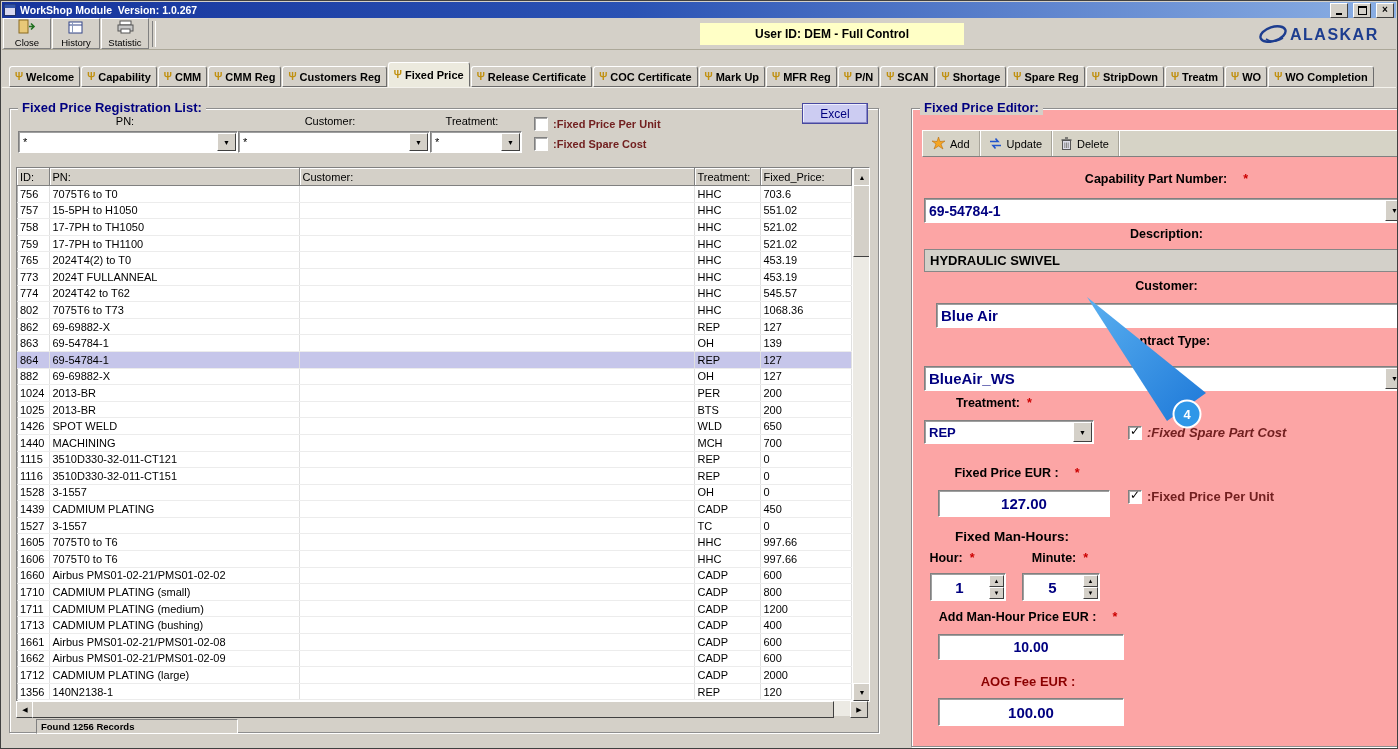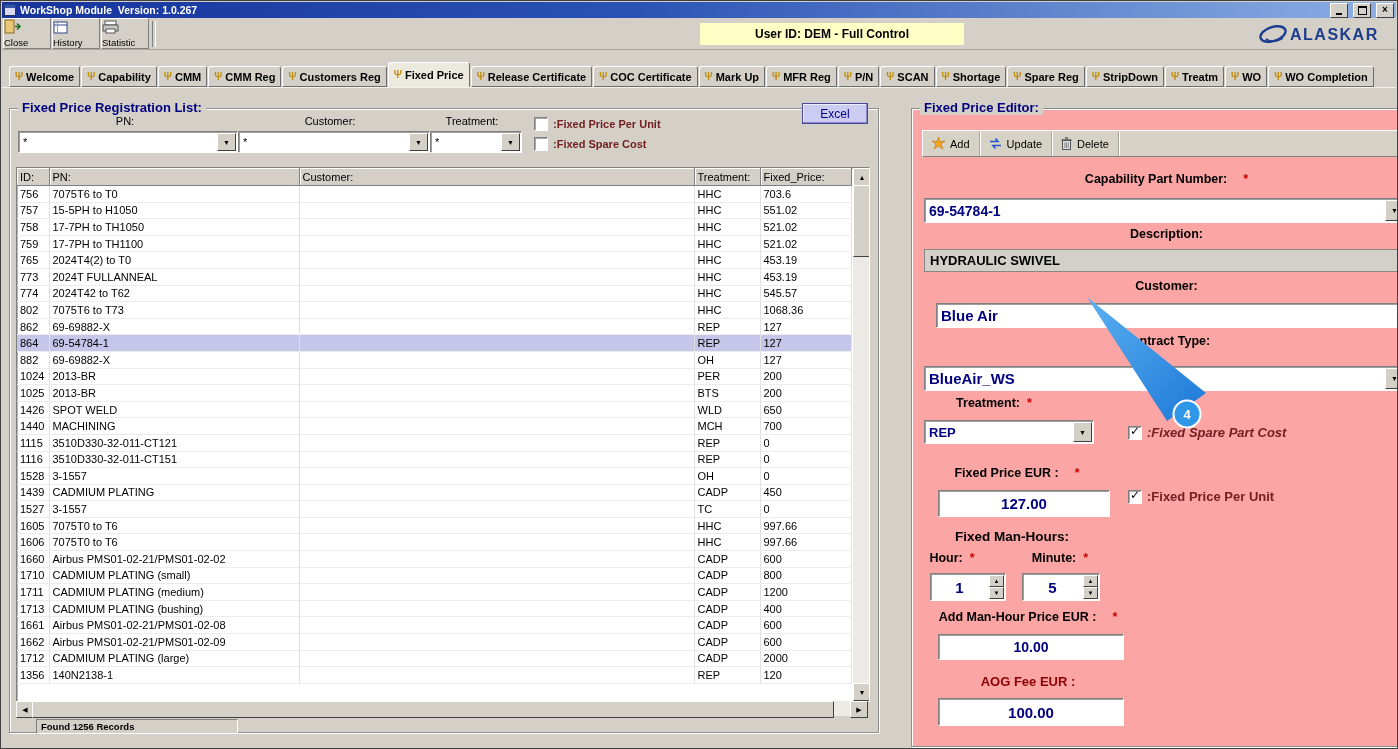--- a/index.html
+++ b/index.html
@@ -14,21 +14,21 @@
   .titlebar .title{color:#fff;font-size:10.5px;font-weight:bold;white-space:pre;flex:1 1 auto;}
   .winbtn{width:16px;height:13px;background:#d4d0c8;border:1px solid;border-color:#fff #404040 #404040 #fff;
     display:flex;align-items:center;justify-content:center;font-size:10px;font-weight:bold;line-height:1;margin-left:1px;}
   .glyph-min{width:6px;height:2px;background:#000;margin-top:7px;}
   .glyph-max{width:7px;height:6px;border:1px solid #000;border-top-width:2px;}
 
   
   .toolbar{position:absolute;left:1px;top:17px;right:1px;height:31px;background:#d4d0c8;
     border-bottom:1px solid #aca899;display:flex;align-items:center;}
   .tbtn{width:46px;height:29px;margin-left:1px;background:#d4d0c8;border:1px solid;border-color:#fff #808080 #808080 #fff;
-    display:flex;flex-direction:column;align-items:flex-start;justify-content:center;font-size:9.5px;gap:3px;}
+    display:flex;flex-direction:column;align-items:center;justify-content:center;font-size:9.5px;gap:3px;}
   .tsep{width:2px;height:26px;margin:0 3px;border-left:1px solid #808080;border-right:1px solid #fff;}
   .banner{position:absolute;left:698px;top:5px;width:264px;height:22px;background:#ffffc6;
     display:flex;align-items:center;justify-content:center;font-size:12px;font-weight:bold;}
   .logo{position:absolute;right:6px;top:1px;}
 
   
   .tabstrip{position:absolute;left:2px;top:62px;right:2px;height:24px;display:flex;align-items:flex-end;padding-left:6px;}
   .tab{height:19px;display:flex;align-items:center;gap:3px;padding:0 5px;background:#d4d0c8;
     border:1px solid;border-color:#fff #6c6c6c #6c6c6c #fff;border-radius:3px 3px 0 0;
     font-size:11px;font-weight:bold;margin-right:1px;white-space:nowrap;}
@@ -342,20 +342,27 @@
             <td>HHC</td>
             <td>1068.36</td>
           </tr>
           <tr>
             <td>862</td>
             <td>69-69882-X</td>
             <td></td>
             <td>REP</td>
             <td>127</td>
           </tr>
+          <tr>
+            <td>863</td>
+            <td>69-54784-1</td>
+            <td></td>
+            <td>OH</td>
+            <td>139</td>
+          </tr>
           <tr class="selected">
             <td>864</td>
             <td>69-54784-1</td>
             <td></td>
             <td>REP</td>
             <td>127</td>
           </tr>
           <tr>
             <td>882</td>
             <td>69-69882-X</td>

